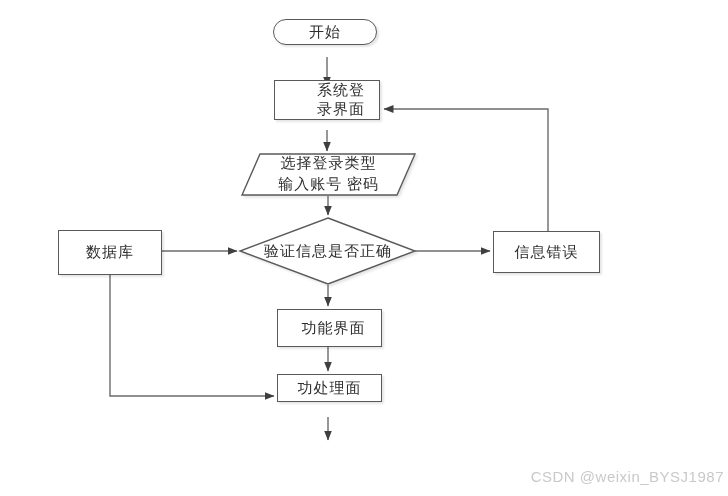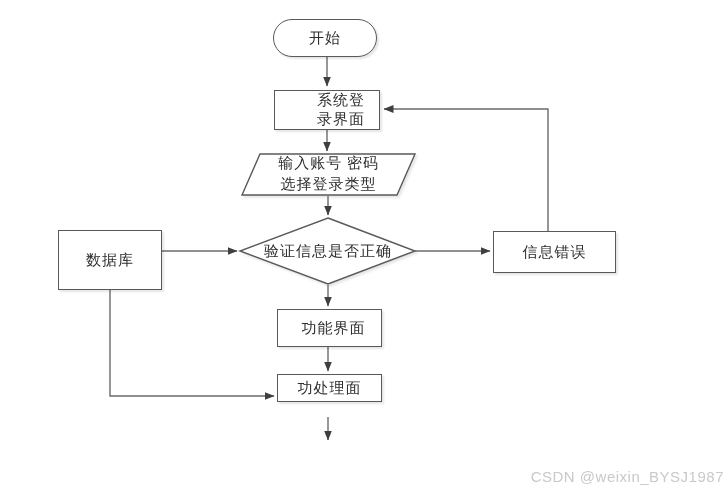--- a/index.html
+++ b/index.html
@@ -37,24 +37,24 @@
     flex-direction: column;
     align-items: center;
     justify-content: center;
     font-size: 15px;
     color: #2e2e2e;
     letter-spacing: 1px;
     z-index: 3;
     line-height: 21px;
     text-align: center;
   }
-  #node-start   { left: 273px; top: 19px;  width: 104px; height: 38px; }
-  #node-login   { left: 274px; top: 90px;  width: 106px; height: 40px; padding-left: 42px; }
-  #node-database{ left: 58px;  top: 230px; width: 104px; height: 60px; }
-  #node-error   { left: 493px; top: 231px; width: 123px; height: 42px; }
+  #node-start   { left: 273px; top: 19px;  width: 104px; height: 26px; }
+  #node-login   { left: 274px; top: 80px;  width: 106px; height: 40px; padding-left: 42px; }
+  #node-database{ left: 58px;  top: 230px; width: 104px; height: 45px; }
+  #node-error   { left: 493px; top: 231px; width: 107px; height: 42px; }
   #node-function{ left: 277px; top: 309px; width: 105px; height: 38px; padding-left: 8px; }
   #node-process { left: 277px; top: 374px; width: 105px; height: 28px; }
   #node-end     { left: 275px; top: 443px; width: 107px; height: 42px; }
   #label-input    { left: 242px; top: 152px; width: 173px; height: 44px; }
   #label-decision { left: 240px; top: 241px; width: 176px; height: 20px; justify-content: center; }
   .svg-shape {
     fill: #ffffff;
     stroke: #595959;
     stroke-width: 1.4;
     filter: drop-shadow(2px 2px 1px rgba(0,0,0,0.10));
@@ -105,22 +105,22 @@
 
   <div class="node terminator" id="node-start">
     <span>开始</span>
   </div>
 
   <div class="node" id="node-login">
     <span>系统登录界面</span>
   </div>
 
   <div class="shape-label" id="label-input">
+    <span>选择登录类型</span>
     <span>输入账号 密码</span>
-    <span>选择登录类型</span>
   </div>
 
   <div class="shape-label" id="label-decision">
     <span>验证信息是否正确</span>
   </div>
 
   <div class="node" id="node-database">
     <span>数据库</span>
   </div>
 

